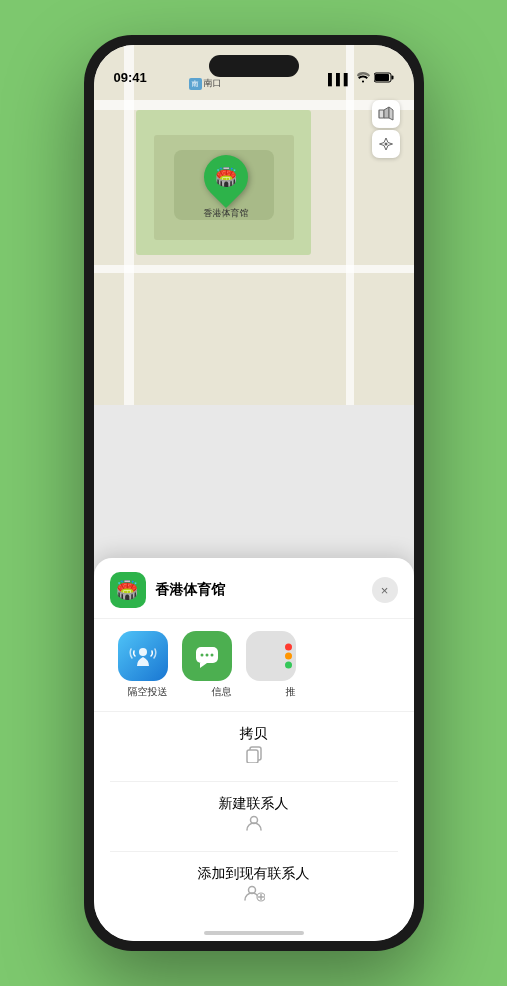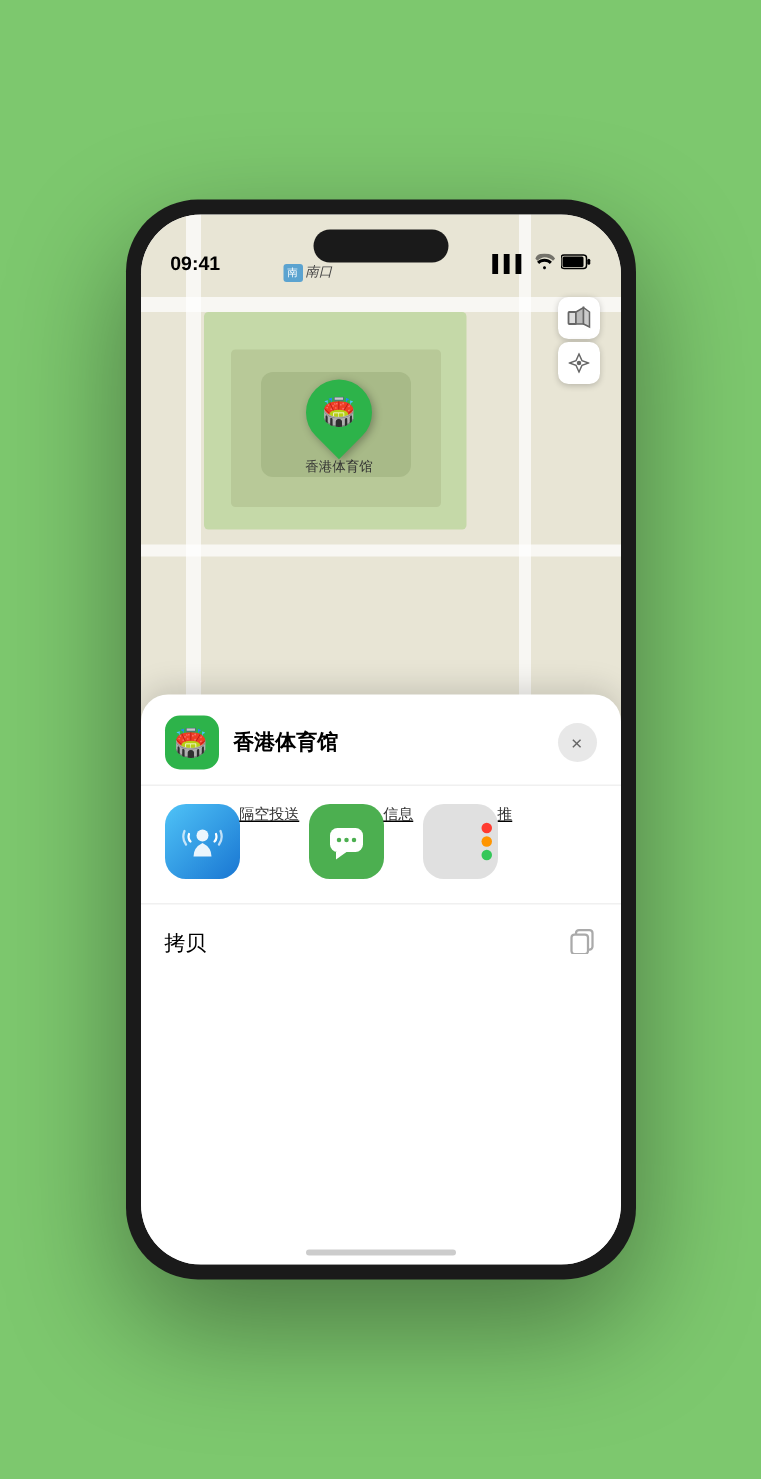--- a/index.html
+++ b/index.html
@@ -7,21 +7,21 @@
       background: #7dc86e;
       display: flex;
       justify-content: center;
       align-items: center;
       min-height: 100vh;
       font-family: -apple-system, 'PingFang SC', 'Helvetica Neue', sans-serif;
     }
 
     .phone-frame {
       width: 340px;
-      height: 720px;
+      height: 916px;
       background: #1a1a1a;
       border-radius: 48px;
       padding: 10px;
       position: relative;
       box-shadow: 0 30px 80px rgba(0,0,0,0.4);
     }
 
     .phone-screen {
       width: 100%;
       height: 100%;
@@ -266,24 +266,23 @@
     .share-actions {
       display: flex;
       padding: 12px 16px;
       gap: 6px;
       overflow-x: auto;
       border-bottom: 1px solid #f0f0f0;
     }
 
     .share-item {
       display: flex;
-      flex-direction: row;
-      align-items: flex-start;
+      flex-direction: column;
+      align-items: flex-end;
       min-width: 58px;
-      text-decoration: underline;
     }
 
     .share-icon {
       width: 50px;
       height: 50px;
       border-radius: 14px;
       display: flex;
       align-items: center;
       justify-content: center;
       font-size: 24px;
@@ -305,20 +304,21 @@
       padding: 0 16px;
     }
 
     .action-item {
       display: flex;
       align-items: center;
       justify-content: space-between;
       padding: 13px 0;
       border-bottom: 1px solid #f0f0f0;
       cursor: pointer;
+      flex-direction: column;
     }
 
     .action-item:last-child {
       border-bottom: none;
     }
 
     .action-text {
       font-size: 14px;
       color: #000;
     }
@@ -378,21 +378,21 @@
         <div class="map-road-v1"></div>
         <div class="map-road-v2"></div>
 
         <div class="map-green-block"></div>
 
         <div style="position:absolute;top:90px;left:60px;width:140px;height:105px;background:#b8c998;border-radius:3px;"></div>
         <div style="position:absolute;top:105px;left:80px;width:100px;height:70px;background:#a8ba88;border-radius:8px;"></div>
 
         <div style="position:absolute;top:32px;left:95px;display:flex;align-items:center;gap:2px;">
           <span style="background:#5ba3d0;color:white;font-size:7px;padding:1px 3px;border-radius:2px;">南</span>
-          <span style="font-size:9px;color:#444;font-style:italic;">南口</span>
+          <span style="font-size:9px;color:#444;">南口</span>
         </div>
 
         <div class="map-controls">
           <div class="map-control-btn">
             <svg width="16" height="16" viewBox="0 0 16 16" fill="none">
               <rect x="1" y="4" width="5" height="8" rx="0.5" stroke="#666" stroke-width="1.2" fill="#ddd"></rect>
               <polygon points="6,4 11,1 11,12 6,12" fill="#bbb" stroke="#666" stroke-width="1"></polygon>
               <polygon points="11,1 15,4 15,14 11,12" fill="#ccc" stroke="#666" stroke-width="1"></polygon>
             </svg>
           </div>
@@ -472,21 +472,42 @@
         <div class="action-item">
           <span class="action-text">拷贝</span>
           <span class="action-icon">
             <svg width="20" height="20" viewBox="0 0 20 20" fill="none">
               <rect x="6" y="4" width="11" height="13" rx="2" stroke="#aaa" stroke-width="1.5"></rect>
               <rect x="3" y="7" width="11" height="13" rx="2" stroke="#aaa" stroke-width="1.5" fill="white"></rect>
             </svg>
           </span>
         </div>
 
-
+        <div class="action-item">
+          <span class="action-text">新建联系人</span>
+          <span class="action-icon">
+            <svg width="20" height="20" viewBox="0 0 20 20" fill="none">
+              <circle cx="10" cy="7" r="3.5" stroke="#aaa" stroke-width="1.5"></circle>
+              <path d="M3 17c0-3.866 3.134-7 7-7s7 3.134 7 7" stroke="#aaa" stroke-width="1.5" stroke-linecap="round"></path>
+            </svg>
+          </span>
+        </div>
+
+        <div class="action-item">
+          <span class="action-text">添加到现有联系人</span>
+          <span class="action-icon">
+            <svg width="22" height="20" viewBox="0 0 22 20" fill="none">
+              <circle cx="9" cy="7" r="3.5" stroke="#aaa" stroke-width="1.5"></circle>
+              <path d="M2 17c0-3.866 3.134-7 7-7s7 3.134 7 7" stroke="#aaa" stroke-width="1.5" stroke-linecap="round"></path>
+              <circle cx="18" cy="14" r="4" fill="white" stroke="#aaa" stroke-width="1.2"></circle>
+              <line x1="18" y1="11.5" x2="18" y2="16.5" stroke="#aaa" stroke-width="1.5" stroke-linecap="round"></line>
+              <line x1="15.5" y1="14" x2="20.5" y2="14" stroke="#aaa" stroke-width="1.5" stroke-linecap="round"></line>
+            </svg>
+          </span>
+        </div>
 
 
       </div>
 
       <div class="home-indicator"></div>
     </div>
   </div>
 </div>
 
 </body></html>

